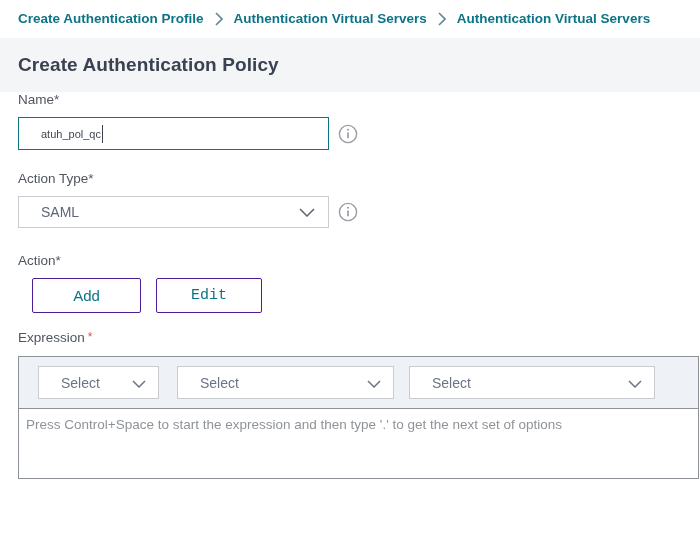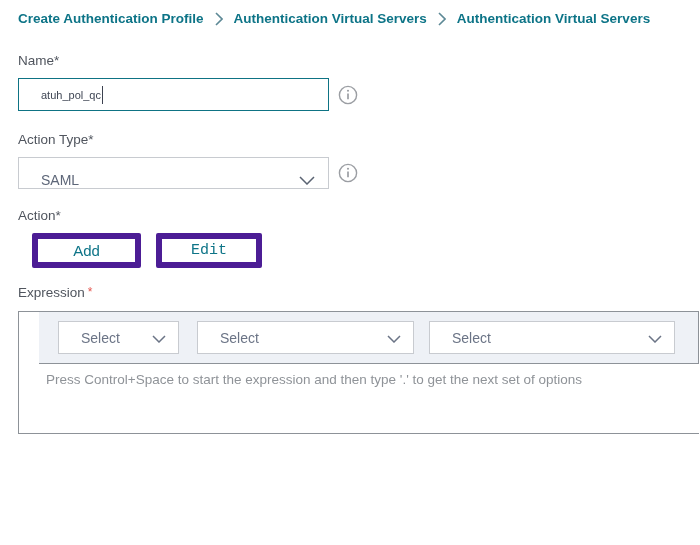--- a/index.html
+++ b/index.html
@@ -46,44 +46,44 @@
     border: 1.5px solid #0e7384;
     display: flex; align-items: center;
     padding-left: 22px; background: #fff;
     font-size: 11px; color: #3f4654;
   }
   .caret { display: inline-block; width: 1px; height: 18px; background: #3c4250; margin-left: 1px; }
 
   .dropdown {
     width: 311px; height: 32px;
     border: 1px solid #c8cbd0; background: #fff;
-    display: flex; align-items: flex-end; justify-content: space-between;
+    display: flex; align-items: center; justify-content: space-between;
     padding: 0 13px 0 22px;
     font-size: 14px; color: #5d6678; cursor: pointer;
   }
   .dropdown .dd-value { color: #5d6678; }
 
   .info-icon { margin-left: 9px; display: inline-flex; cursor: pointer; }
 
-  .mt-name { margin-top: 27px; margin-bottom: 9px; }
+  .mt-name { margin-bottom: 9px; }
   .mt-atype { margin-top: 21px; margin-bottom: 9px; }
-  .mt-action { margin-top: 19px; margin-bottom: 9px; }
+  .mt-action { margin-top: 25px; margin-bottom: 9px; }
   .mt-expr { margin-top: 16px; margin-bottom: 10px; }
 
   .btn {
     height: 35px; background: #fff;
-    border: 6px solid #4c1d95; border-radius: 2px;
+    border: 1px solid #4c1d95; border-radius: 2px;
     color: #0d7487; font-size: 15px; font-family: "Liberation Sans", sans-serif;
     cursor: pointer;
   }
   .btn-add { width: 109px; margin-left: 14px; }
   .btn-edit { width: 106px; margin-left: 15px; font-family: Liberation Mono, monospace; }
 
   
-  .expr-editor { width: 681px; border: 1px solid #8d9298; padding-left: 20px; }
+  .expr-editor { width: 681px; border: 1px solid #8d9298; }
   .expr-toolbar {
     height: 52px; background: #eef1f6;
     border-bottom: 1px solid #8d9298;
     display: flex; align-items: center; padding-left: 19px;
   }
   .select-box {
     height: 33px; background: #fff; border: 1px solid #c8cbd0;
     display: flex; align-items: center; justify-content: space-between;
     padding: 0 12px 0 22px; font-size: 14px; color: #6b7486; cursor: pointer;
   }
@@ -114,20 +114,23 @@
     </span>
     <span class="crumb">Authentication Virtual Servers</span>
     <span class="crumb-sep">
       <svg width="8" height="14" viewBox="0 0 8 14">
           <path d="M1 1l6 6-6 6" fill="none" stroke="#5d8996" stroke-width="1.6"></path>
         </svg>
     </span>
     <span class="crumb">Authentication Virtual Servers</span>
   </nav>
 
+  <header class="header-bar">
+    <h1 class="page-title">Create Authentication Policy</h1>
+  </header>
 
   <div class="form">
 
     <label class="field-label mt-name">Name*</label>
     <div class="row">
       <div class="input-box">
         <span>atuh_pol_qc</span>
         <span class="caret"></span>
       </div>
       <span class="info-icon">

